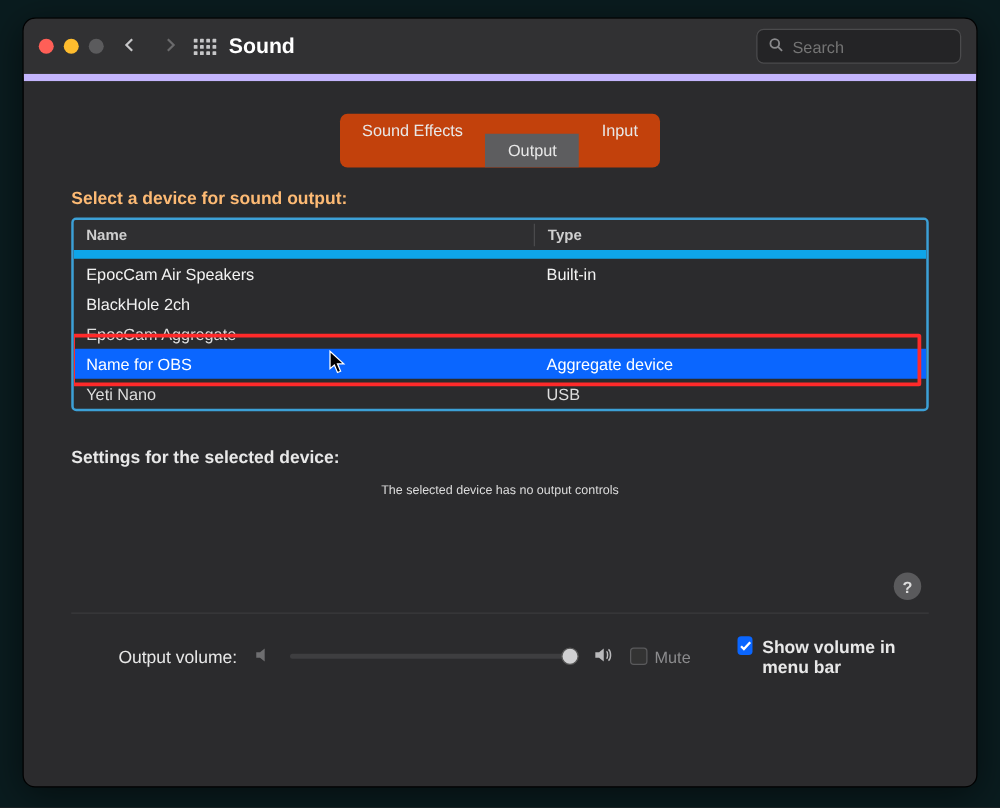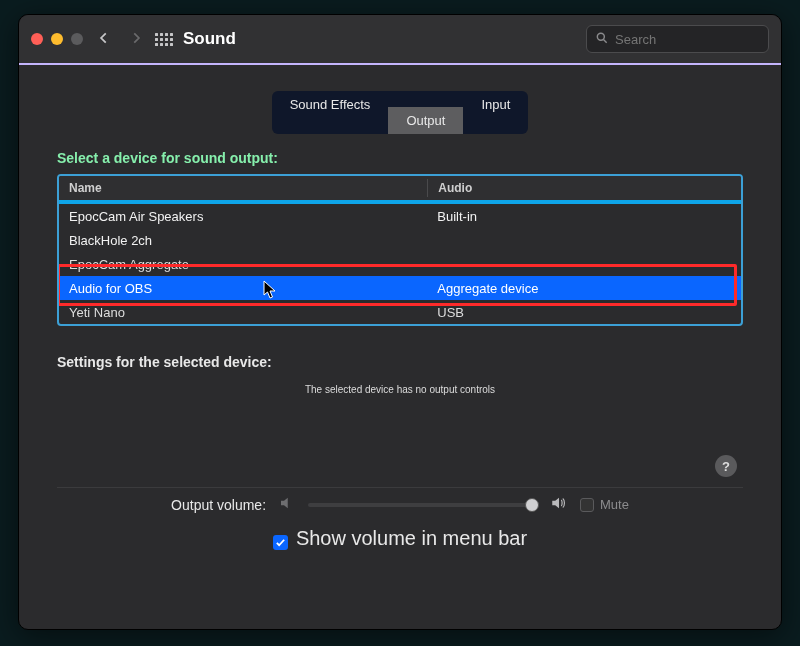--- a/index.html
+++ b/index.html
@@ -22,58 +22,58 @@
     border: 1px solid #000;
     box-shadow: 0 6px 30px rgba(0,0,0,.5);
     display: flex;
     flex-direction: column;
   }
   .titlebar {
     height: 50px;
     display: flex;
     align-items: center;
     padding: 0 12px;
-    border-bottom: 2px solid #c4b5fd;
+    border-bottom: 6px solid #c4b5fd;
     background: #313133;
     border-radius: 10px 10px 0 0;
   }
   .traffic { display:flex; gap:8px; }
   .dot { width:12px;height:12px;border-radius:50%; }
   .dot.red{background:#ff5f57;}
   .dot.yellow{background:#febc2e;}
   .dot.gray{background:#5b5b5d;}
   .nav-arrows{display:flex;gap:18px;margin-left:14px;}
   .nav-arrows svg{width:14px;height:14px;}
   .grid-icon{margin-left:12px;display:grid;grid-template-columns:repeat(4,3px);grid-template-rows:repeat(3,3px);gap:2px;}
   .grid-icon span{width:3px;height:3px;background:#c6c6c8;border-radius:.5px;}
   .title{font-size:17px;font-weight:600;color:#fff;margin-left:10px;}
   .spacer{flex:1;}
   .search{
     display:flex;align-items:center;gap:6px;
     background:#242426;border:1px solid #4b4b4d;border-radius:6px;
-    padding:4px 8px;width:183px;height:28px;
+    padding:4px 8px;width:164px;height:28px;
   }
   .search svg{width:14px;height:14px;}
   .search input{
     background:transparent;border:none;outline:none;color:#999;font-size:13px;width:100%;
   }
   .content{padding:18px 38px 24px;flex:1;display:flex;flex-direction:column;}
   .tabs{
     display:flex;align-self:center;margin-top:8px;margin-bottom:16px;
-    background:#0f172a;border-radius:6px;overflow:hidden;
+    background:#c2410c;border-radius:6px;overflow:hidden;
   }
   .tab{padding:6px 18px;font-size:13px;color:#e8e8e8;cursor:pointer;}
   .tab.active{background:#5d5d5f;margin-top:16px;}
-  .section-label{font-weight:600;color:#86efac;margin-bottom:8px;font-size:14px;}
+  .section-label{font-weight:600;color:#fdba74;margin-bottom:8px;font-size:14px;}
   .device-table{
     border:2px solid #3ca0d6;border-radius:4px;overflow:hidden;
     background:#2b2b2d;
   }
   .thead{
-    display:flex;background:#2f2f31;border-bottom:4px solid #0ea5e9;
+    display:flex;background:#2f2f31;border-bottom:7px solid #0ea5e9;
     font-size:12px;color:#cfcfcf;font-weight:600;
   }
   .thead .col, .row .col{padding:5px 10px;}
   .col.name{flex:0 0 54%;}
   .col.type{flex:1;}
   .tbody{max-height:140px;overflow:hidden;position:relative;}
   .row{display:flex;height:24px;align-items:center;font-size:13px;color:#f2f2f2;}
   .row.selected{background:#0a66ff;color:#fff;}
   .row.partial{ color:#ddd;}
   .highlight-box{
@@ -83,36 +83,36 @@
   .settings-label{font-weight:600;margin-top:28px;font-size:14px;}
   .no-controls{
     text-align:center;color:#dcdcdc;margin-top:14px;font-size:10px;
   }
   .help{
     width:22px;height:22px;border-radius:50%;background:#5a5a5c;color:#ddd;
     display:flex;align-items:center;justify-content:center;font-size:13px;font-weight:700;
     align-self:flex-end;margin-top:60px;margin-right:6px;
   }
   .bottom-panel{
-    border-top:1px solid #3b3b3d;margin-top:10px;padding-top:6px;
-    display:flex;flex-direction:column;align-items:center;gap:12px;
+    border-top:1px solid #3b3b3d;margin-top:10px;padding-top:18px;
+    display:flex;flex-direction:row;align-items:center;
   }
   .vol-row{display:flex;align-items:center;gap:12px;width:100%;justify-content:center;}
   .vol-label{color:#e8e8e8;font-size:14px;}
   .speaker-dim svg,.speaker-loud svg{width:18px;height:18px;}
   .slider{
     width:230px;height:4px;background:#3e3e40;border-radius:2px;position:relative;
   }
   .slider .thumb{
     position:absolute;right:-1px;top:-5px;width:14px;height:14px;border-radius:50%;
     background:#d0d0d2;border:1px solid #555;
   }
   .mute-group{display:flex;align-items:center;gap:6px;color:#8b8b8d;font-size:13px;}
   .chk{width:14px;height:14px;border:1px solid #5a5a5c;border-radius:3px;background:#333;}
-  .check-row{display:flex;align-items:flex-end;gap:8px;font-size:20px;color:#e8e8e8;}
+  .check-row{display:flex;align-items:flex-start;gap:8px;font-size:14px;color:#e8e8e8;font-weight:bold;}
   .checkbox-on{
     width:15px;height:15px;border-radius:3px;background:#0a66ff;display:flex;align-items:center;justify-content:center;
   }
   .checkbox-on svg{width:11px;height:11px;}
   .cursor{
     position:absolute;width:14px;height:20px;pointer-events:none;
   }
   .thead .divider{width:1px;background:#4a4a4c;margin:3px 0;}
 </style>
 </head>
@@ -170,37 +170,37 @@
       <div class="tab active">Output</div>
       <div class="tab">Input</div>
     </div>
 
     <div class="section-label">Select a device for sound output:</div>
 
     <div class="device-table" style="position:relative;">
       <div class="thead">
         <div class="col name">Name</div>
         <div class="divider"></div>
-        <div class="col type">Audio</div>
+        <div class="col type">Type</div>
       </div>
       <div class="tbody">
         <div class="row">
           <div class="col name">EpocCam Air Speakers</div>
           <div class="col type">Built-in</div>
         </div>
         <div class="row">
           <div class="col name">BlackHole 2ch</div>
           <div class="col type"></div>
         </div>
         <div class="row partial">
           <div class="col name">EpocCam Aggregate</div>
           <div class="col type"></div>
         </div>
         <div class="row selected">
-          <div class="col name">Audio for OBS</div>
+          <div class="col name">Name for OBS</div>
           <div class="col type">Aggregate device</div>
         </div>
         <div class="row partial">
           <div class="col name">Yeti Nano</div>
           <div class="col type">USB</div>
         </div>
         <div class="highlight-box" style="left:-2px;top:60px;width:680px;height:42px;"></div>
       </div>
     </div>
 

